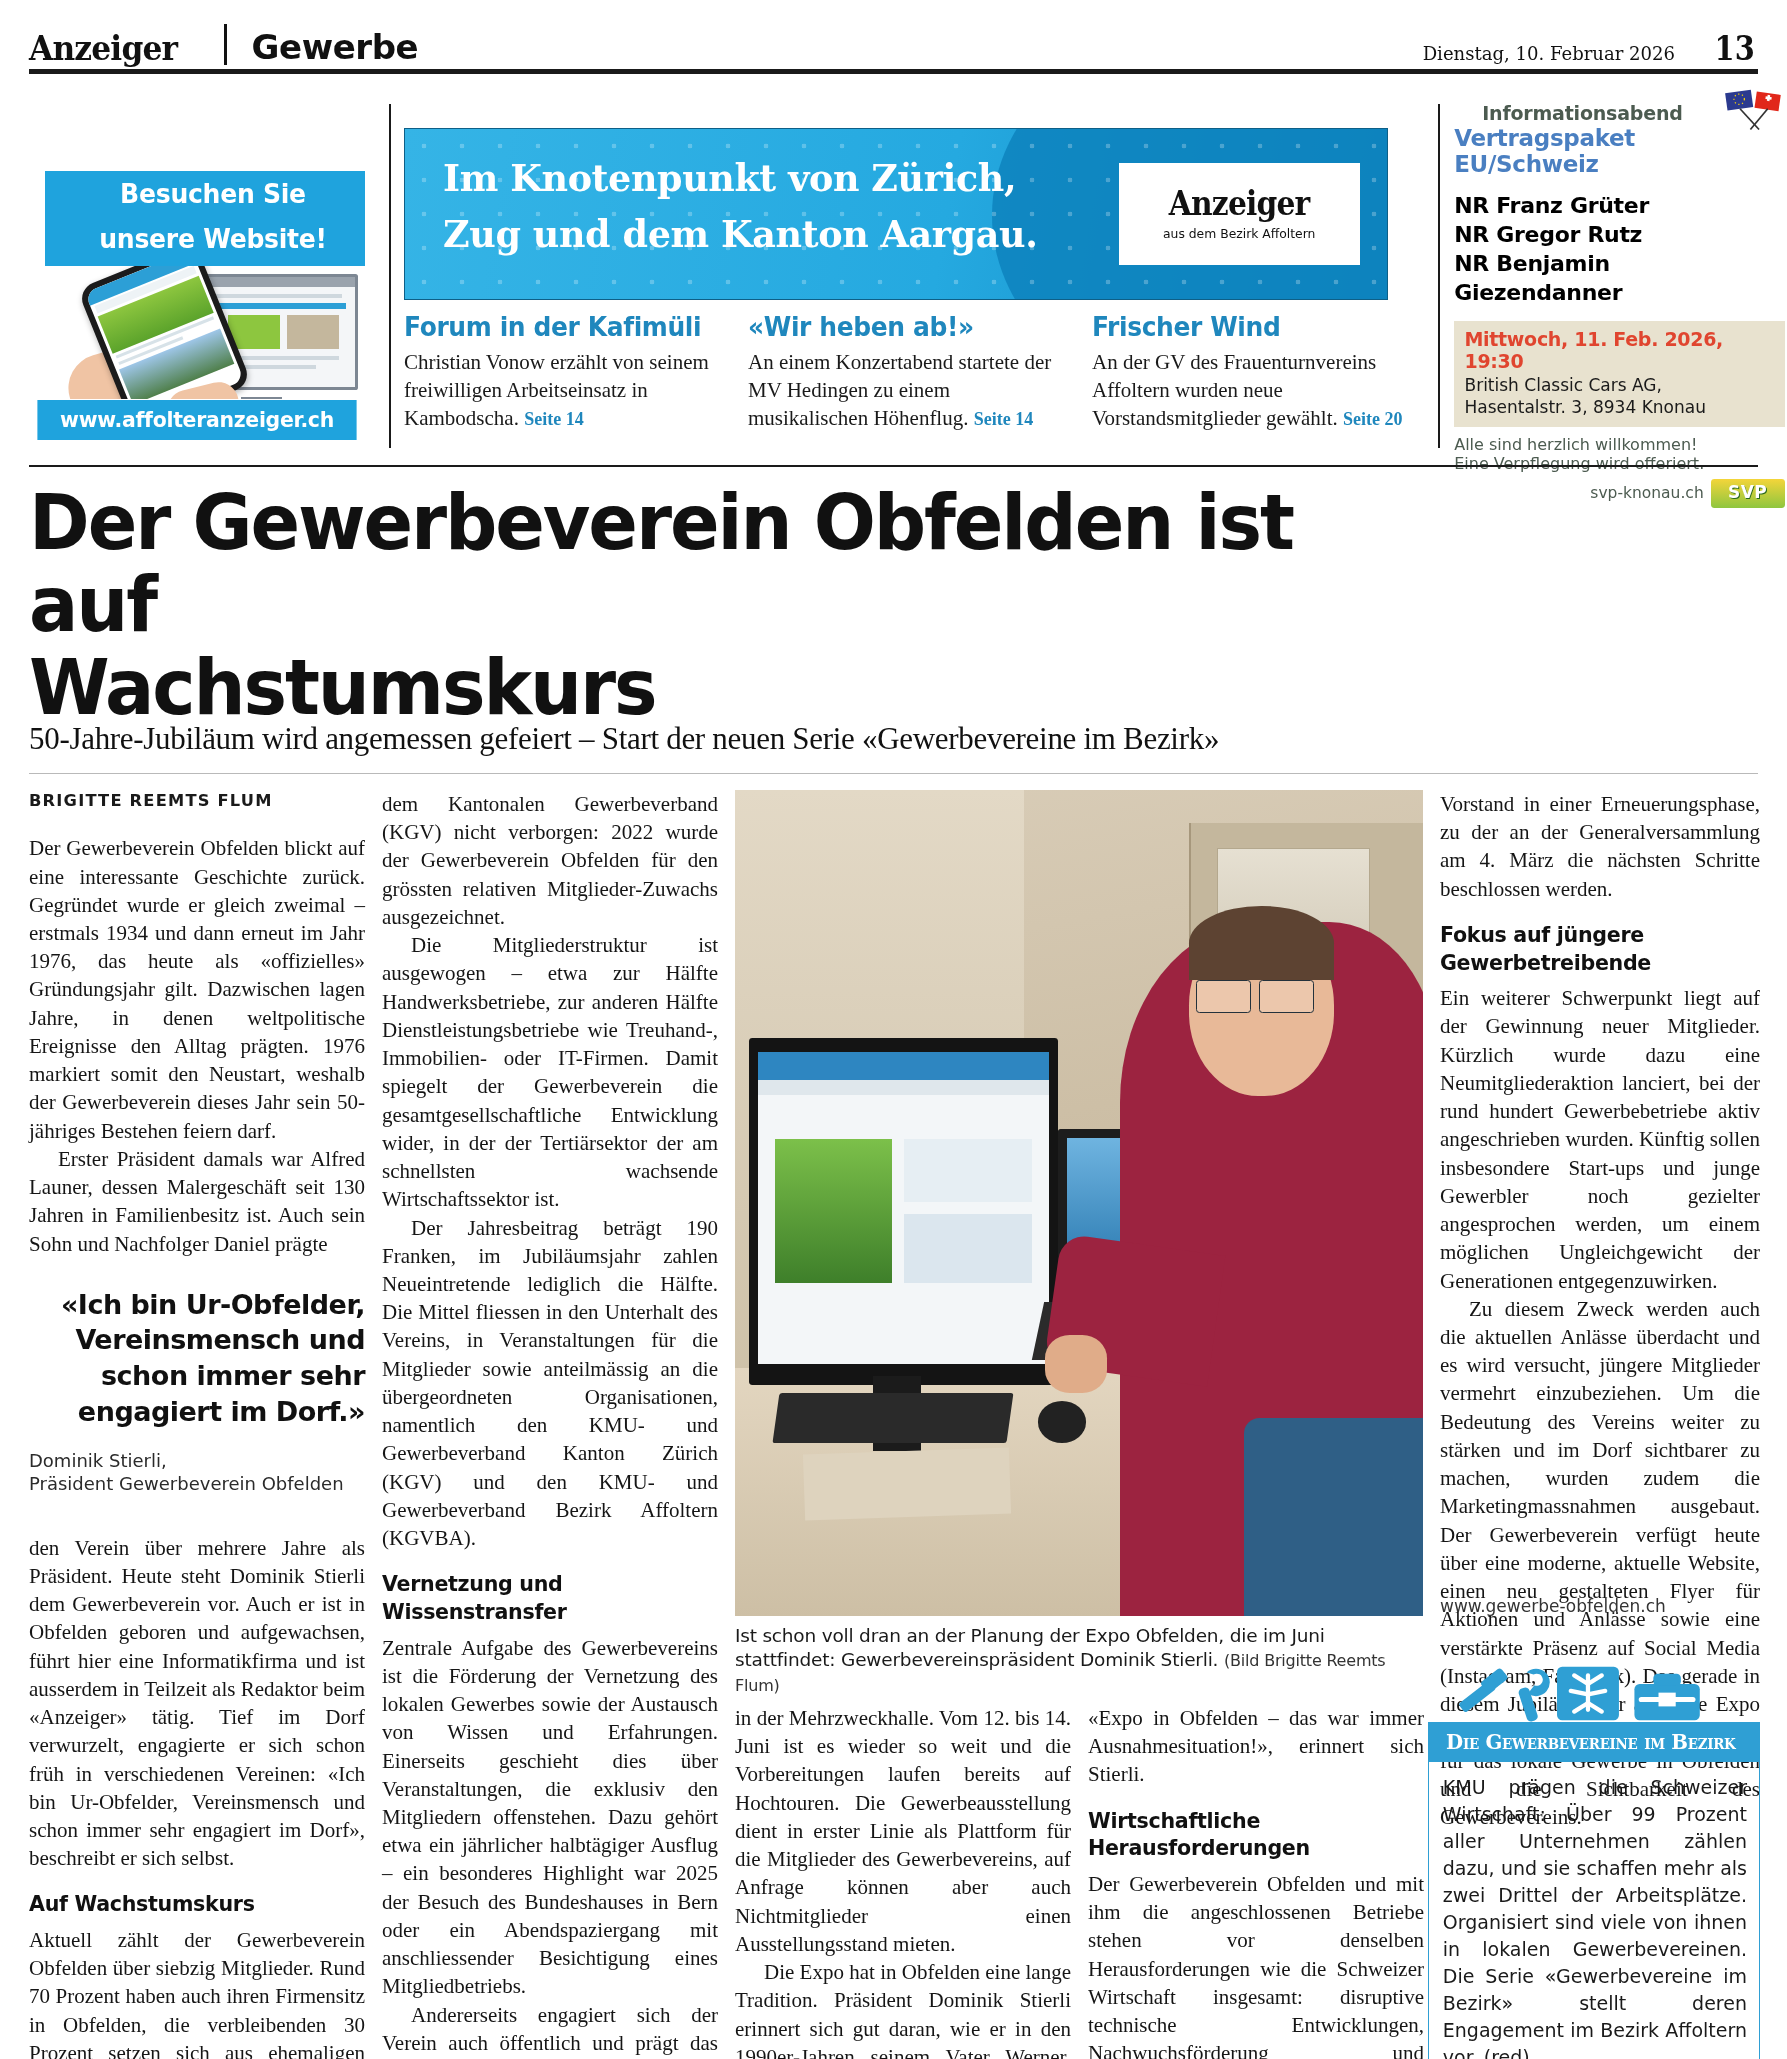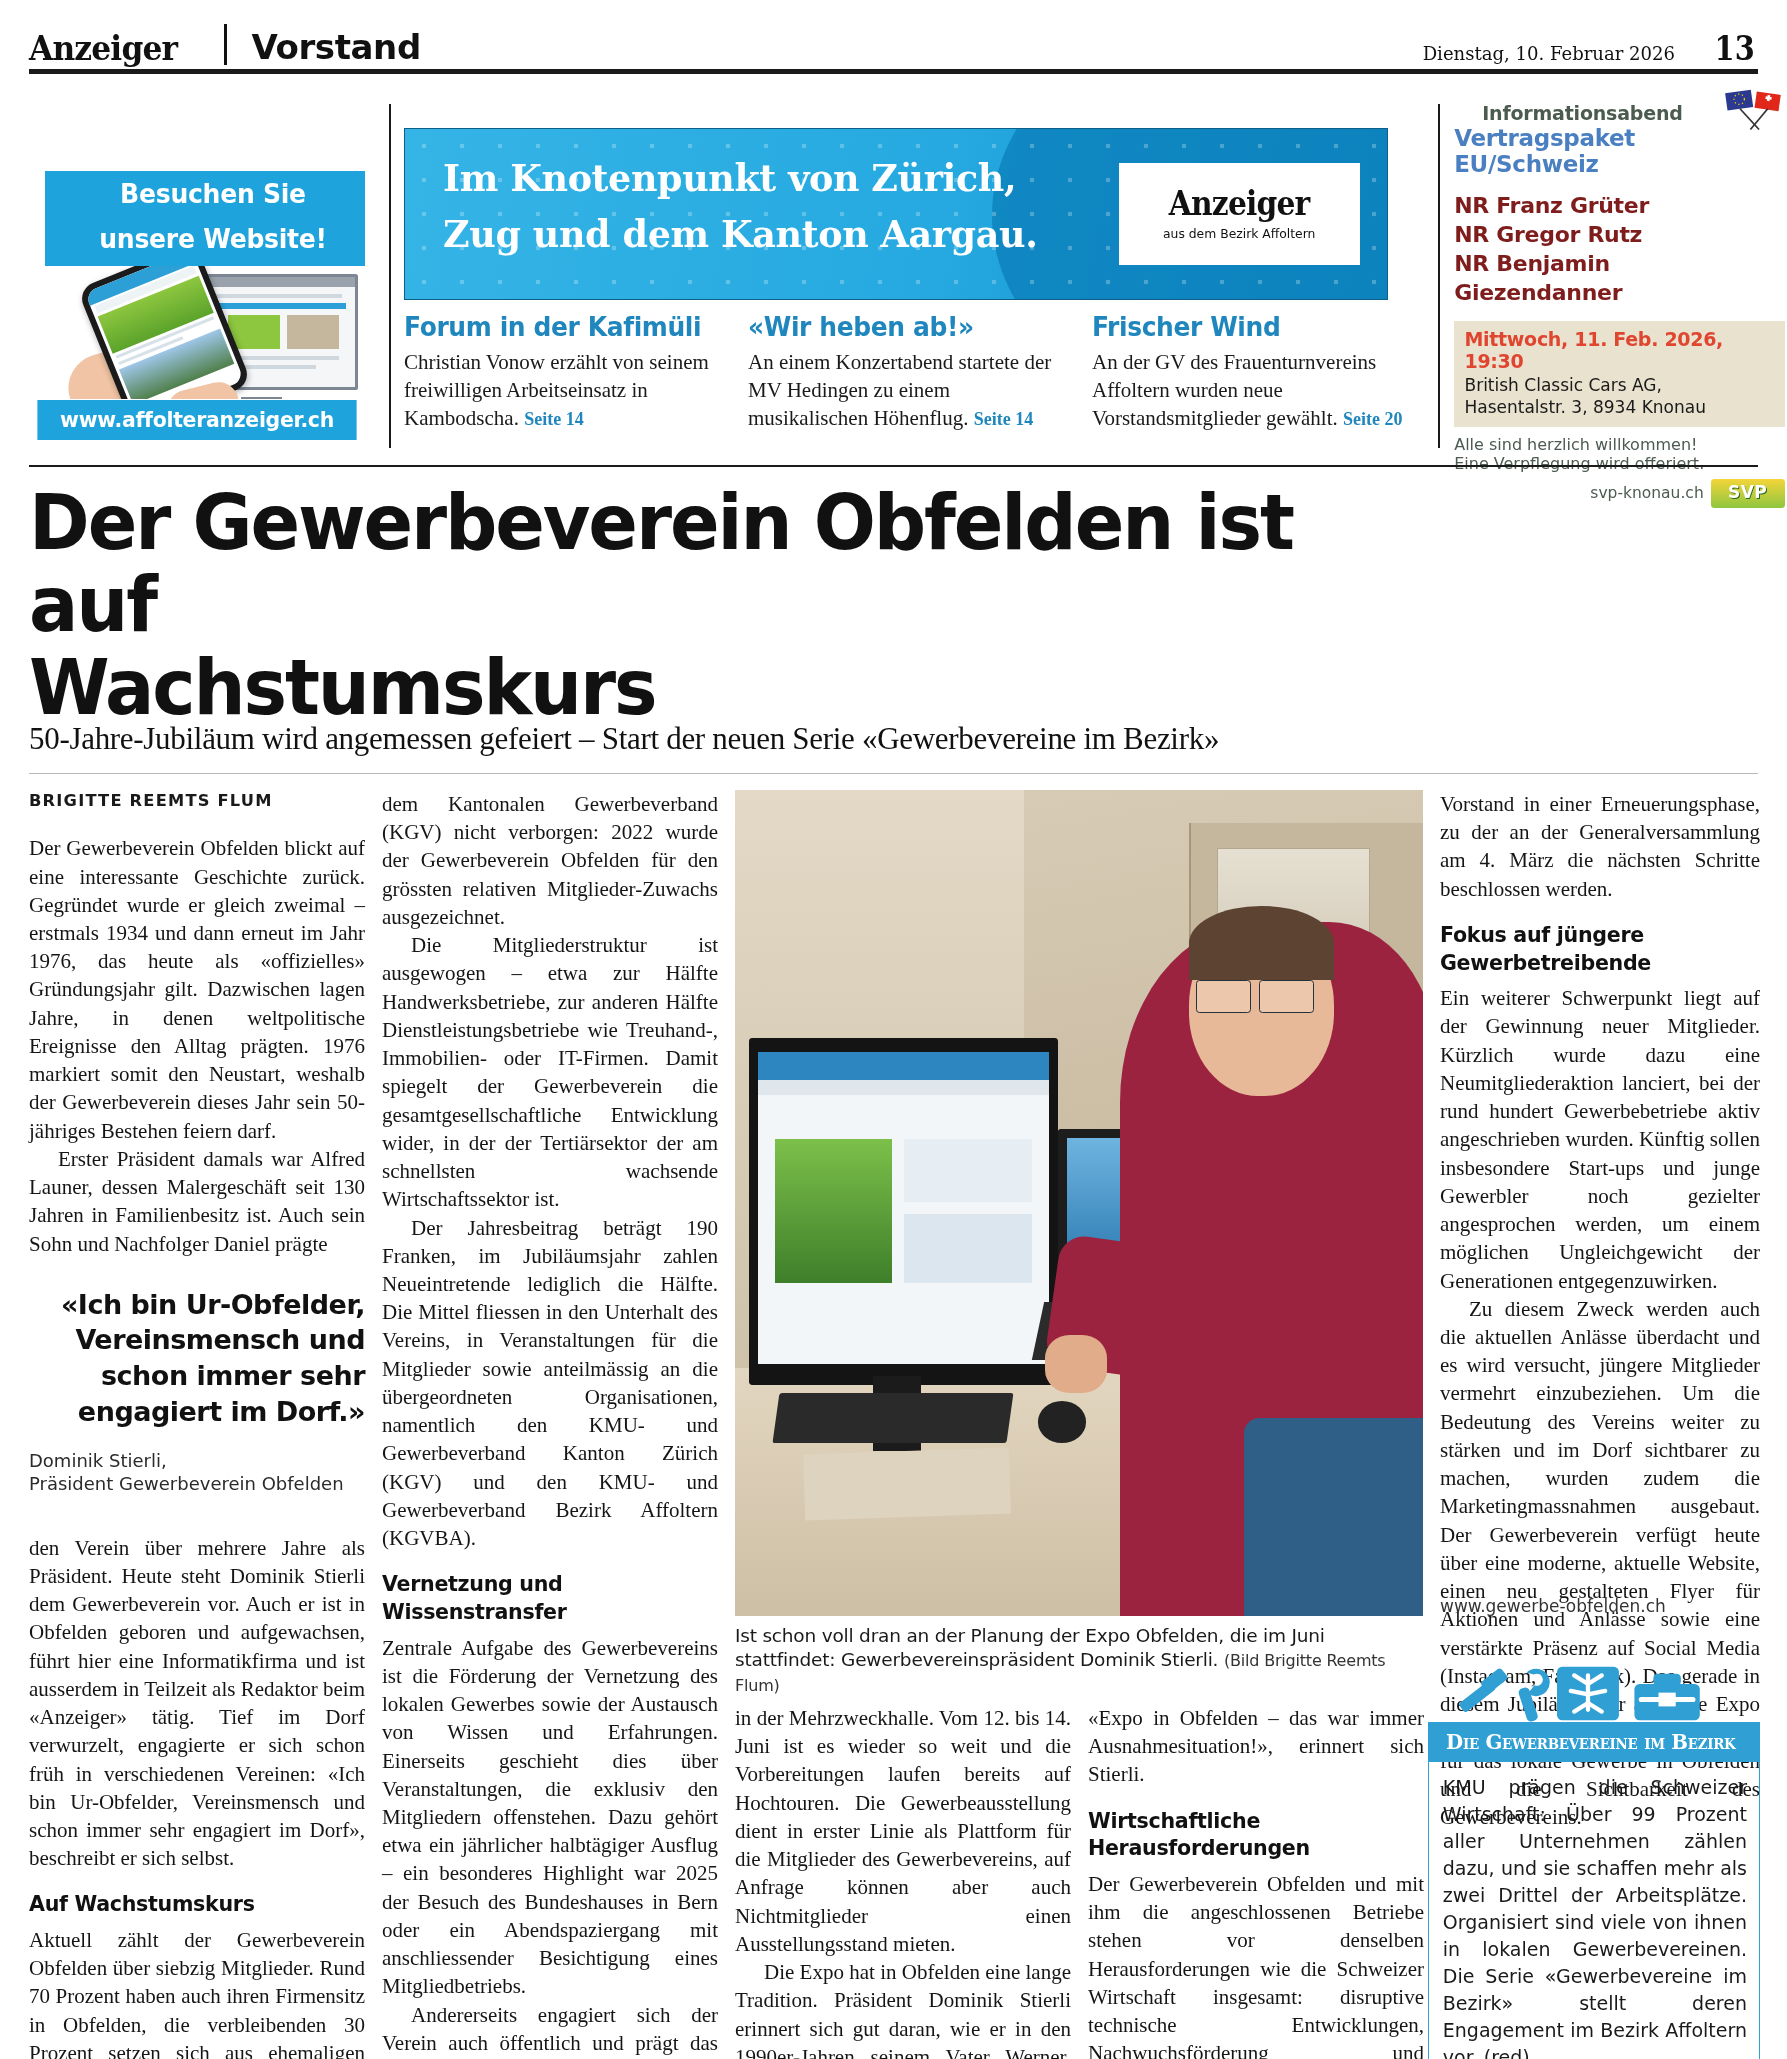--- a/index.html
+++ b/index.html
@@ -59,21 +59,21 @@
   .teaser p{margin:0;font-family:"Liberation Serif",serif;font-size:21px;line-height:1.33;color:#1a1a1a;}
   .teaser .pg{color:#1f87bd;font-family:Liberation Serif, serif;font-weight:600;font-size:18px;}
 
   
   .ad-right{position:absolute;left:1420px;top:0;width:339px;height:379px;}
   .svp-top{position:relative;padding:19px 3.4px 0 5.2px;}
   .svp-flags{position:absolute;right:3.4px;top:5.2px;width:64px;height:45px;}
   .svp-t1{font-family:"DejaVu Sans",sans-serif;font-weight:700;font-size:19px;color:#4c5b50;letter-spacing:-0.2px;margin-left:28px;}
   .svp-t2{font-family:"DejaVu Sans",sans-serif;font-weight:700;font-size:23px;color:#4a7fc1;letter-spacing:-0.3px;margin-top:0.9px;}
   .svp-names{margin-top:13.8px;}
-  .svp-names div{font-family:"DejaVu Sans",sans-serif;font-weight:700;font-size:22px;color:#7f1d1d;line-height:1.33;letter-spacing:-0.3px;}
+  .svp-names div{font-family:"DejaVu Sans",sans-serif;font-weight:700;font-size:22px;color:#000000;line-height:1.33;letter-spacing:-0.3px;}
   .svp-box{margin-top:13.8px;background:#e8e2cf;padding:6.9px 8.6px 8.6px 10.3px;}
   .svp-date{font-family:"DejaVu Sans",sans-serif;font-weight:700;font-size:19px;color:#e0452f;letter-spacing:-0.3px;}
   .svp-addr{font-family:"DejaVu Sans",sans-serif;font-size:17px;color:#1a1a1a;line-height:1.3;margin-top:1.7px;}
   .svp-foot{margin-top:7.7px;font-family:"DejaVu Sans",sans-serif;font-size:16px;color:#4c5b50;line-height:1.22;}
   .svp-url{margin-top:5.2px;display:flex;align-items:center;justify-content:flex-end;gap:6.9px;}
   .svp-url span{font-family:"DejaVu Sans",sans-serif;font-size:15.5px;color:#4c5b50;}
   .svp-logo{width:74px;height:29px;background:linear-gradient(#f4d53a,#8ec63f);border-radius:3.4px;position:relative;overflow:hidden;}
   .svp-logo b{position:absolute;left:0;right:0;top:3.4px;text-align:center;font-family:"DejaVu Sans",sans-serif;font-size:17px;color:#fff;text-shadow:0.9px 0.9px 0 #2a6b1e;letter-spacing:0.4px;}
 
   .rule-thin{position:absolute;left:29px;width:1729px;height:1.7px;background:#1a1a1a;}
@@ -142,21 +142,21 @@
   .weburl{position:absolute;left:1440px;top:1596px;font-family:"DejaVu Sans",sans-serif;font-size:17px;color:#333;}
 </style>
 </head>
 <body>
 
 <div class="page">
 
   <div class="masthead">
     <div class="mast-logo">Anzeiger</div>
     <div class="mast-divider"></div>
-    <div class="mast-section">Vorstand</div>
+    <div class="mast-section">Gewerbe</div>
     <div class="mast-right">
       <div class="mast-date">Dienstag, 10. Februar 2026</div>
       <div class="mast-page">13</div>
     </div>
   </div>
   <div class="rule-thick"></div>
 
   <div class="adstrip">
 
     <div class="ad-left">

